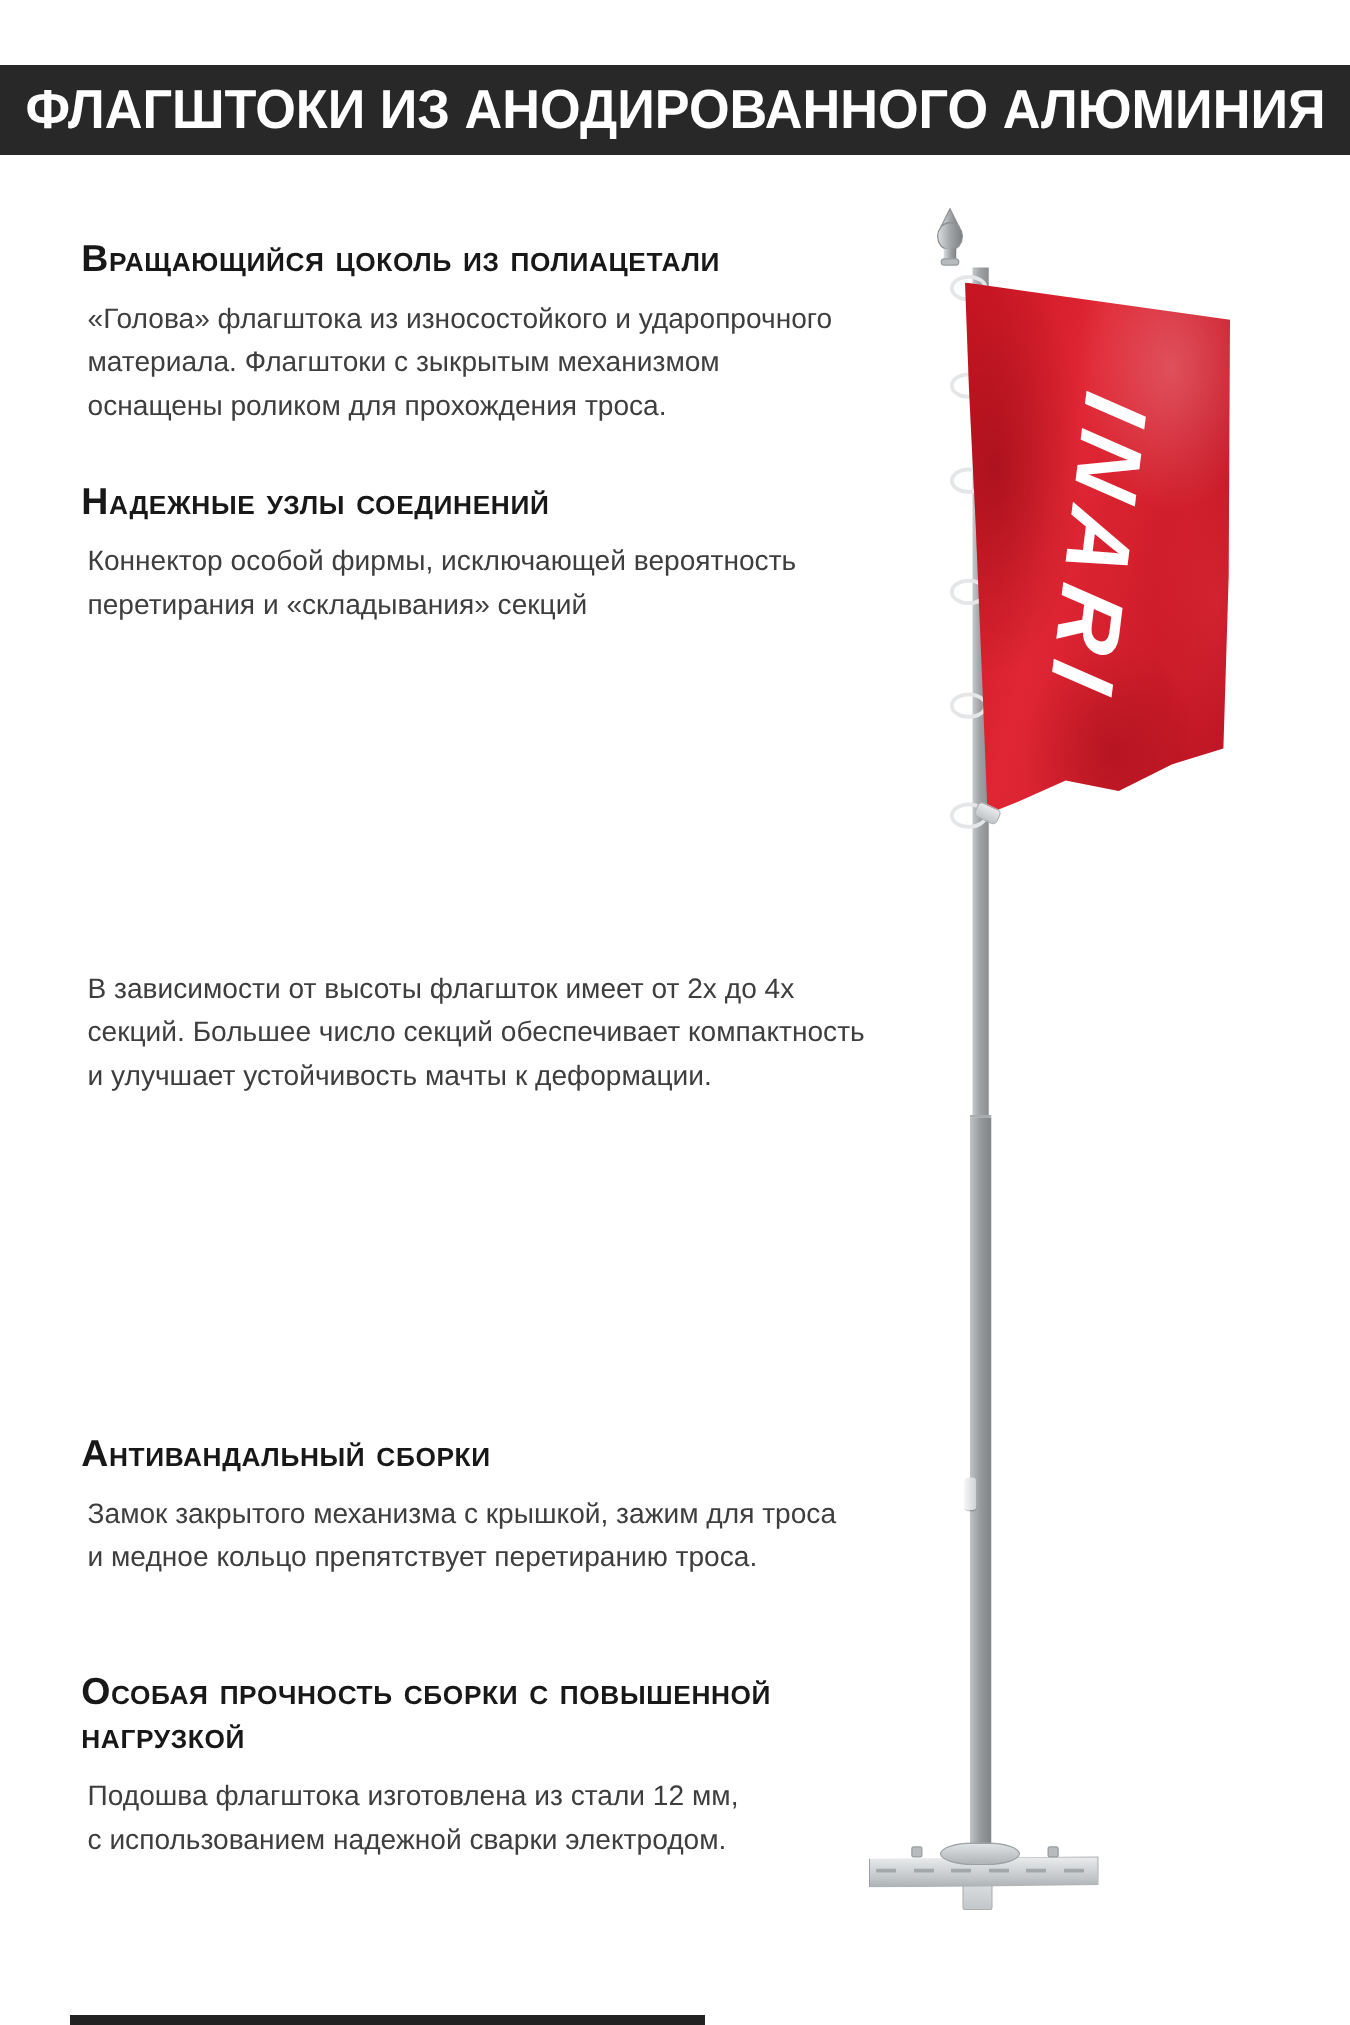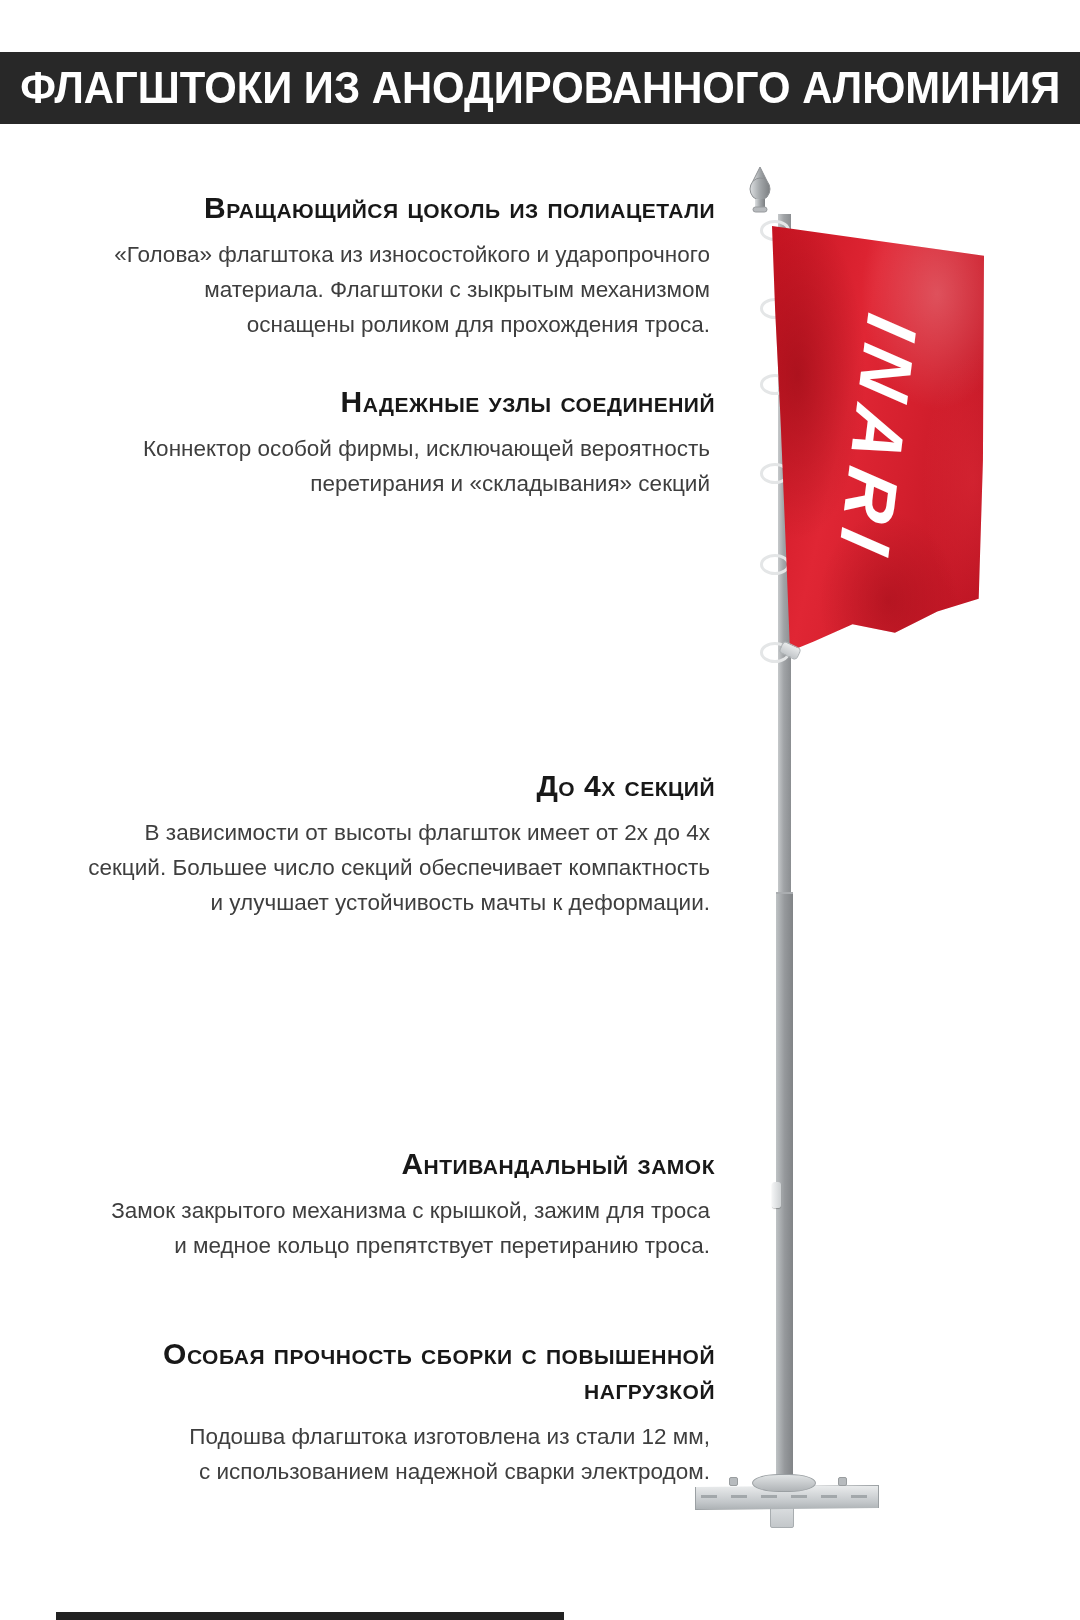--- a/index.html
+++ b/index.html
@@ -15,21 +15,21 @@
     background:var(--header-bg,#282828);
     display:flex; align-items:center; justify-content:center;
   }
   .header-bar h1 {
     margin:0; color:var(--header-fg,#ffffff);
     font-size:44px; font-weight:bold; letter-spacing:0px;
     white-space:nowrap; transform:scaleX(.95); transform-origin:center;
   }
 
   
-  .feature { position:absolute; left:65px; width:650px;text-align:right; }
+  .feature { position:absolute; left:65px; width:650px; }
   .feature h2 {
     margin:0 0 12px 0; font-size:30px; font-weight:bold;
     color:var(--heading-color,#181818);
     font-variant-caps:small-caps; letter-spacing:.5px;
     line-height:1.18; white-space:pre-line;
   }
   .feature p {
     margin:5px; font-size:22.5px; line-height:35px;
     color:var(--body-color,#3e3e3e); white-space:pre-line;
   }
@@ -134,29 +134,28 @@
   </section>
 
   <section class="feature s2">
     <h2>Надежные узлы соединений</h2>
     <p>Коннектор особой фирмы, исключающей вероятность
 перетирания и «складывания» секций</p>
   </section>
 
 
   <section class="feature s4">
-    <h2>До 4х секций</h2>
     <p>В зависимости от высоты флагшток имеет от 2х до 4х
 секций. Большее число секций обеспечивает компактность
 и улучшает устойчивость мачты к деформации.</p>
   </section>
 
 
   <section class="feature s6">
-    <h2>Антивандальный замок</h2>
+    <h2>Антивандальный сборки</h2>
     <p>Замок закрытого механизма с крышкой, зажим для троса
 и медное кольцо препятствует перетиранию троса.</p>
   </section>
 
   <section class="feature s7">
     <h2>Особая прочность сборки с повышенной
 нагрузкой</h2>
     <p>Подошва флагштока изготовлена из стали 12 мм,
 с использованием надежной сварки электродом.</p>
   </section>

